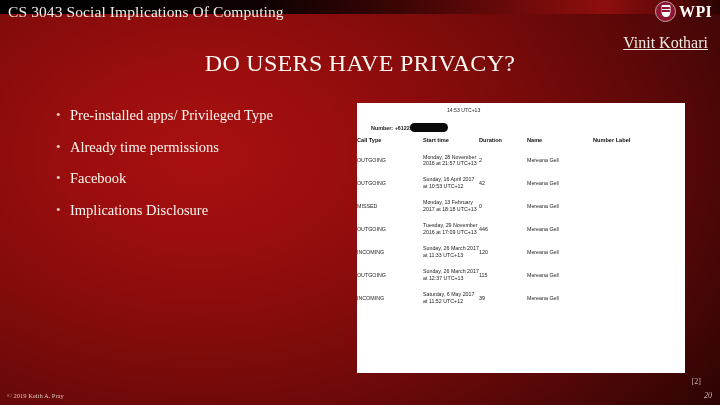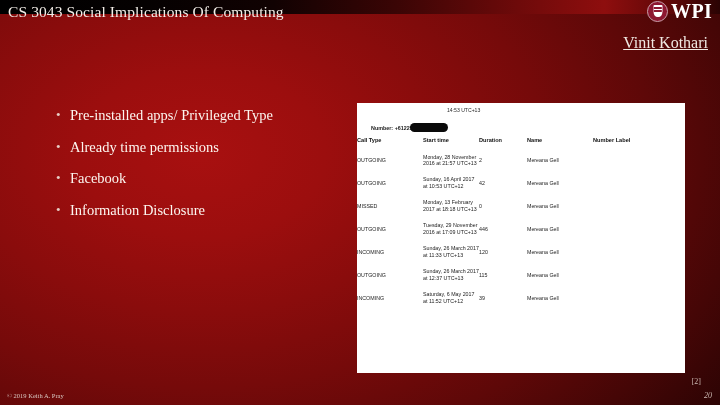--- a/index.html
+++ b/index.html
@@ -74,21 +74,21 @@
   .crest::after {
     content:"";
     position:absolute; left:50%; top:5.4px;
     transform:translateX(-50%);
     width:8.4px; height:1.5px;
     background:#8d1730;
     box-shadow:0 3px 0 0 #8d1730;
   }
   #wpi-text {
     font-family:"Liberation Serif", serif;
-    font-size:20px; font-weight:bold;
+    font-size:16px; font-weight:bold;
     color:#ffffff;
     letter-spacing:.3px;
     line-height:21px;
   }
 
   
   #author {
     position:absolute; right:12px; top:34px;
     font-size:16px; color:#f0e8e2;
     z-index:4;
@@ -211,41 +211,42 @@
     <div id="topbar-title">CS 3043 Social Implications Of Computing</div>
   </div>
 
   <div id="wpi-logo">
     <div class="crest"></div>
     <div id="wpi-text">WPI</div>
   </div>
 
   <div id="author">Vinit Kothari</div>
 
+  <div id="slide-title">DO USERS HAVE PRIVACY?</div>
 
   <div id="bullets">
 
     <div class="bullet">
       <span class="bullet-dot">•</span>
       <span class="bullet-text">Pre-installed apps/ Privileged Type</span>
     </div>
 
     <div class="bullet">
       <span class="bullet-dot">•</span>
       <span class="bullet-text">Already time permissions</span>
     </div>
 
     <div class="bullet">
       <span class="bullet-dot">•</span>
       <span class="bullet-text">Facebook</span>
     </div>
 
     <div class="bullet">
       <span class="bullet-dot">•</span>
-      <span class="bullet-text">Information Disclosure</span>
+      <span class="bullet-text">Implications Disclosure</span>
     </div>
 
   </div>
 
   <div id="call-log-panel">
     <div class="panel-inner">
 
       <div class="clip-row">
         <span class="c clip-ghost" style="left:20px; top:-5px;">INCOMING</span>
         <span class="c clip-ghost" style="left:90px; top:-5px;">March 2017 at</span>

